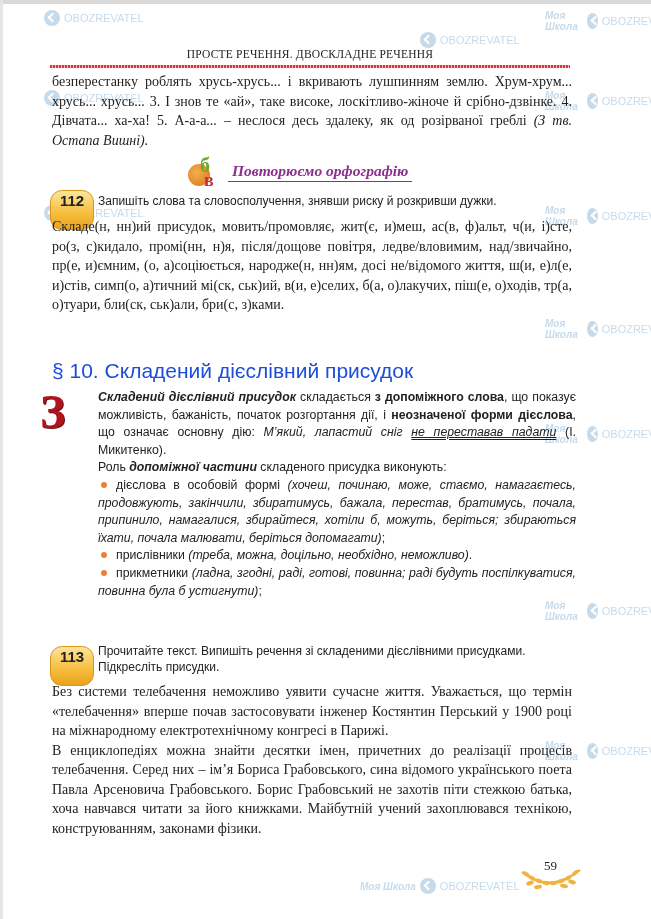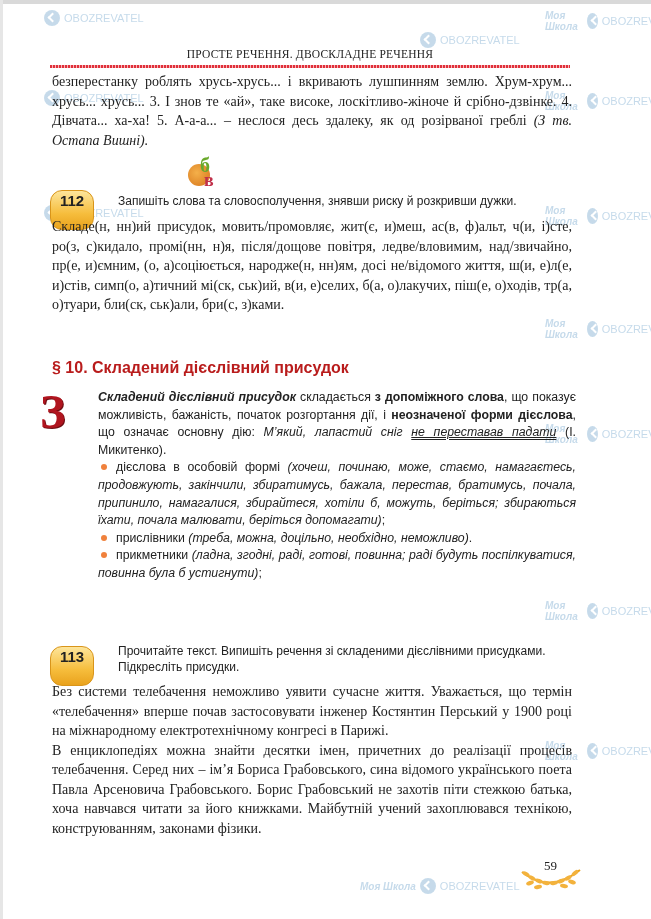--- a/index.html
+++ b/index.html
@@ -18,22 +18,22 @@
   .abv-icon { width: 40px; height: 36px; position: relative; }
   .abv-icon .a { position: absolute; left: 2px; top: 10px; width: 22px; height: 22px; border-radius: 50%;
     background: radial-gradient(circle at 40% 40%, #f4b04a, #d6741a); }
   .abv-icon .b { position: absolute; left: 14px; top: 0px; font: bold 20px "Liberation Serif", serif; color: #6aa92b; }
   .abv-icon .v { position: absolute; left: 18px; top: 16px; font: bold 18px "Liberation Serif", serif; color: #c0304a; }
   .rev-label { font-family: "Liberation Serif", serif; font-style: italic; font-weight: bold; font-size: 15.5px; color: #8b2e8f;
     border-bottom: 1.5px solid #8b2e8f; padding: 0 4px 1px 4px; margin-left: 2px; }
   .badge { position: absolute; font-family: "Liberation Sans", sans-serif; font-weight: bold; font-size: 15px; color: #222;
     background: linear-gradient(180deg, #fde59b 0%, #f6bd3c 60%, #e9a21d 100%); border-radius: 12px;
     border: 1px solid #d9951a; width: 44px; height: 40px; text-align: center; line-height: 20px; }
-  .task-instr { position: absolute; font-family: "Liberation Sans", sans-serif; font-size: 12px; line-height: 16px; color: #222; margin-left: 20px; }
-  .section-title { position: absolute; left: 52px; top: 359px; font-family: "Liberation Sans", sans-serif; font-weight: bold; font-size: 16px; color: #b91c1c; }
+  .task-instr { position: absolute; font-family: "Liberation Sans", sans-serif; font-size: 12px; line-height: 16px; color: #222; }
+  .section-title { position: absolute; left: 52px; top: 359px; font-family: "Liberation Sans", sans-serif; font-weight: normal; font-size: 21px; color: #1d4ed8; }
   .rule-icon { position: absolute; left: 40px; top: 390px; width: 40px; height: 44px; font: bold 48px "Liberation Serif", serif;
     color: #b0151f; line-height: 44px; text-shadow: 1px 1px 0 #6d0d12; }
   .rule-box { position: absolute; left: 98px; top: 389px; width: 478px; font-family: "Liberation Sans", sans-serif; font-size: 12.3px; line-height: 17.6px; color: #222; }
   .rule-box p { text-align: justify; }
   .rule-box .bullet { position: relative; padding-left: 0; text-align: justify; }
   .dot { display: inline-block; width: 6px; height: 6px; border-radius: 50%; background: #f0813c; margin: 0 9px 2px 3px; vertical-align: middle; }
   .bi { font-weight: bold; font-style: italic; }
   .b { font-weight: bold; }
   .i { font-style: italic; }
   .uu { text-decoration: underline; text-decoration-style: double; font-style: italic; }
@@ -113,36 +113,38 @@
 <div class="serif-text" style="left:52px;top:72px;width:520px;">
   <p><span>безперестанку роблять хрусь-хрусь... і вкривають лушпинням землю. Хрум-хрум... хрусь... хрусь... 3. І знов те «ай», таке високе, лоскітливо-жіноче й срібно-дзвінке. 4. Дівчата... ха-ха! 5. А-а-а... – неслося десь здалеку, як од розірваної греблі</span> <span class="i">(З тв. Остапа Вишні).</span></p>
 </div>
 
 <div class="rev-title">
   <div class="abv-icon">
     <span class="a"></span>
       <span class="b">б</span>
       <span class="v">в</span>
   </div>
+  <span class="rev-label">Повторюємо орфографію</span>
 </div>
 
 <div class="badge" style="left:50px;top:190px;">112</div>
 <div class="task-instr" style="left:98px;top:193px;width:480px;">Запишіть слова та словосполучення, знявши риску й розкривши дужки.</div>
 <div class="serif-text" style="left:52px;top:217px;width:520px;">
   <p class="indent">Складе(н, нн)ий присудок, мовить/промовляє, жит(є, и)меш, ас(в, ф)альт, ч(и, і)сте, ро(з, с)кидало, промі(нн, н)я, після/дощове повітря, ледве/вловимим, над/звичайно, пр(е, и)ємним, (о, а)соціюється, народже(н, нн)ям, досі не/відомого життя, ш(и, е)л(е, и)стів, симп(о, а)тичний мі(ск, ськ)ий, в(и, е)селих, б(а, о)лакучих, піш(е, о)ходів, тр(а, о)туари, бли(ск, ськ)али, бри(с, з)ками.</p>
 </div>
 
 <div class="section-title">
   <span>§ 10.</span>
   <span>Складений дієслівний присудок</span>
 </div>
 
 <div class="rule-icon">З</div>
 <div class="rule-box">
   <p><span class="bi">Складений дієслівний присудок</span><span> складається </span><span class="b">з допоміжного слова</span><span>, що показує можливість, бажаність, початок розгортання дії, і </span><span class="b">неозначеної форми дієслова</span><span>, що означає основну дію: </span><span class="i">М’який, лапастий сніг </span><span class="uu">не переставав падати</span><span> (І. Микитенко).</span></p>
+  <p><span>Роль </span><span class="bi">допоміжної частини</span><span> складеного присудка виконують:</span></p>
   <p class="bullet"><span class="dot"></span><span>дієслова в особовій формі </span><span class="i">(хочеш, починаю, може, стаємо, намагаєтесь, продовжують, закінчили, збиратимусь, бажала, перестав, братимусь, почала, припинило, намагалися, збирайтеся, хотіли б, можуть, беріться; збираються їхати, почала малювати, беріться допомагати)</span><span>;</span></p>
   <p class="bullet"><span class="dot"></span><span>прислівники </span><span class="i">(треба, можна, доцільно, необхідно, неможливо)</span><span>.</span></p>
   <p class="bullet"><span class="dot"></span><span>прикметники </span><span class="i">(ладна, згодні, раді, готові, повинна; раді будуть поспілкуватися, повинна була б устигнути)</span><span>;</span></p>
 </div>
 
 <div class="badge" style="left:50px;top:646px;">113</div>
 <div class="task-instr" style="left:98px;top:643px;width:478px;">Прочитайте текст. Випишіть речення зі складеними дієслівними присудками. Підкресліть присудки.</div>
 <div class="serif-text" style="left:52px;top:682px;width:520px;">
   <p class="indent">Без системи телебачення неможливо уявити сучасне життя. Уважається, що термін «телебачення» вперше почав застосовувати інженер Костянтин Перський у 1900 році на міжнародному електротехнічному конгресі в Парижі.</p>
   <p class="indent">В енциклопедіях можна знайти десятки імен, причетних до реалізації процесів телебачення. Серед них – ім’я Бориса Грабовського, сина відомого українського поета Павла Арсеновича Грабовського. Борис Грабовський не захотів піти стежкою батька, хоча навчався читати за його книжками. Майбутній учений захоплювався технікою, конструюванням, законами фізики.</p>

